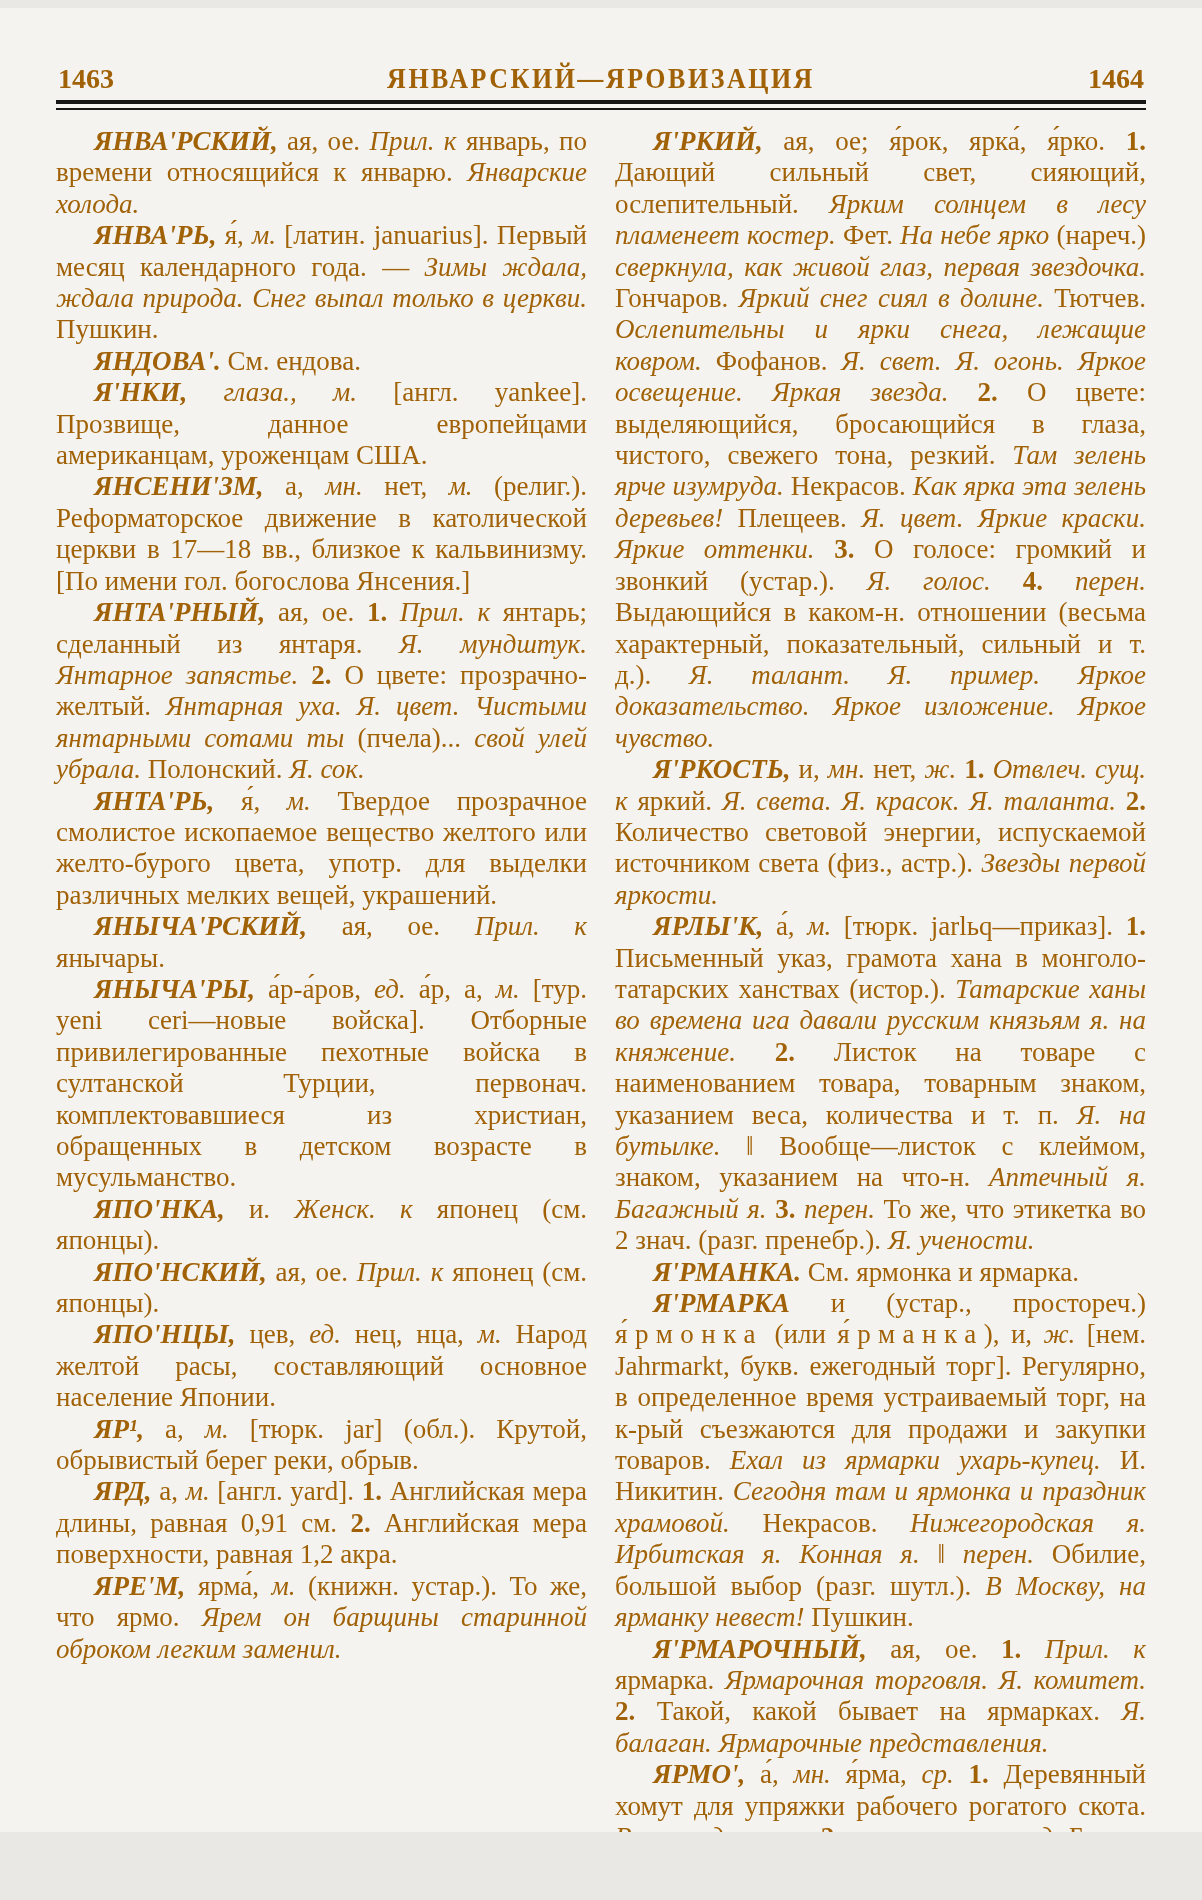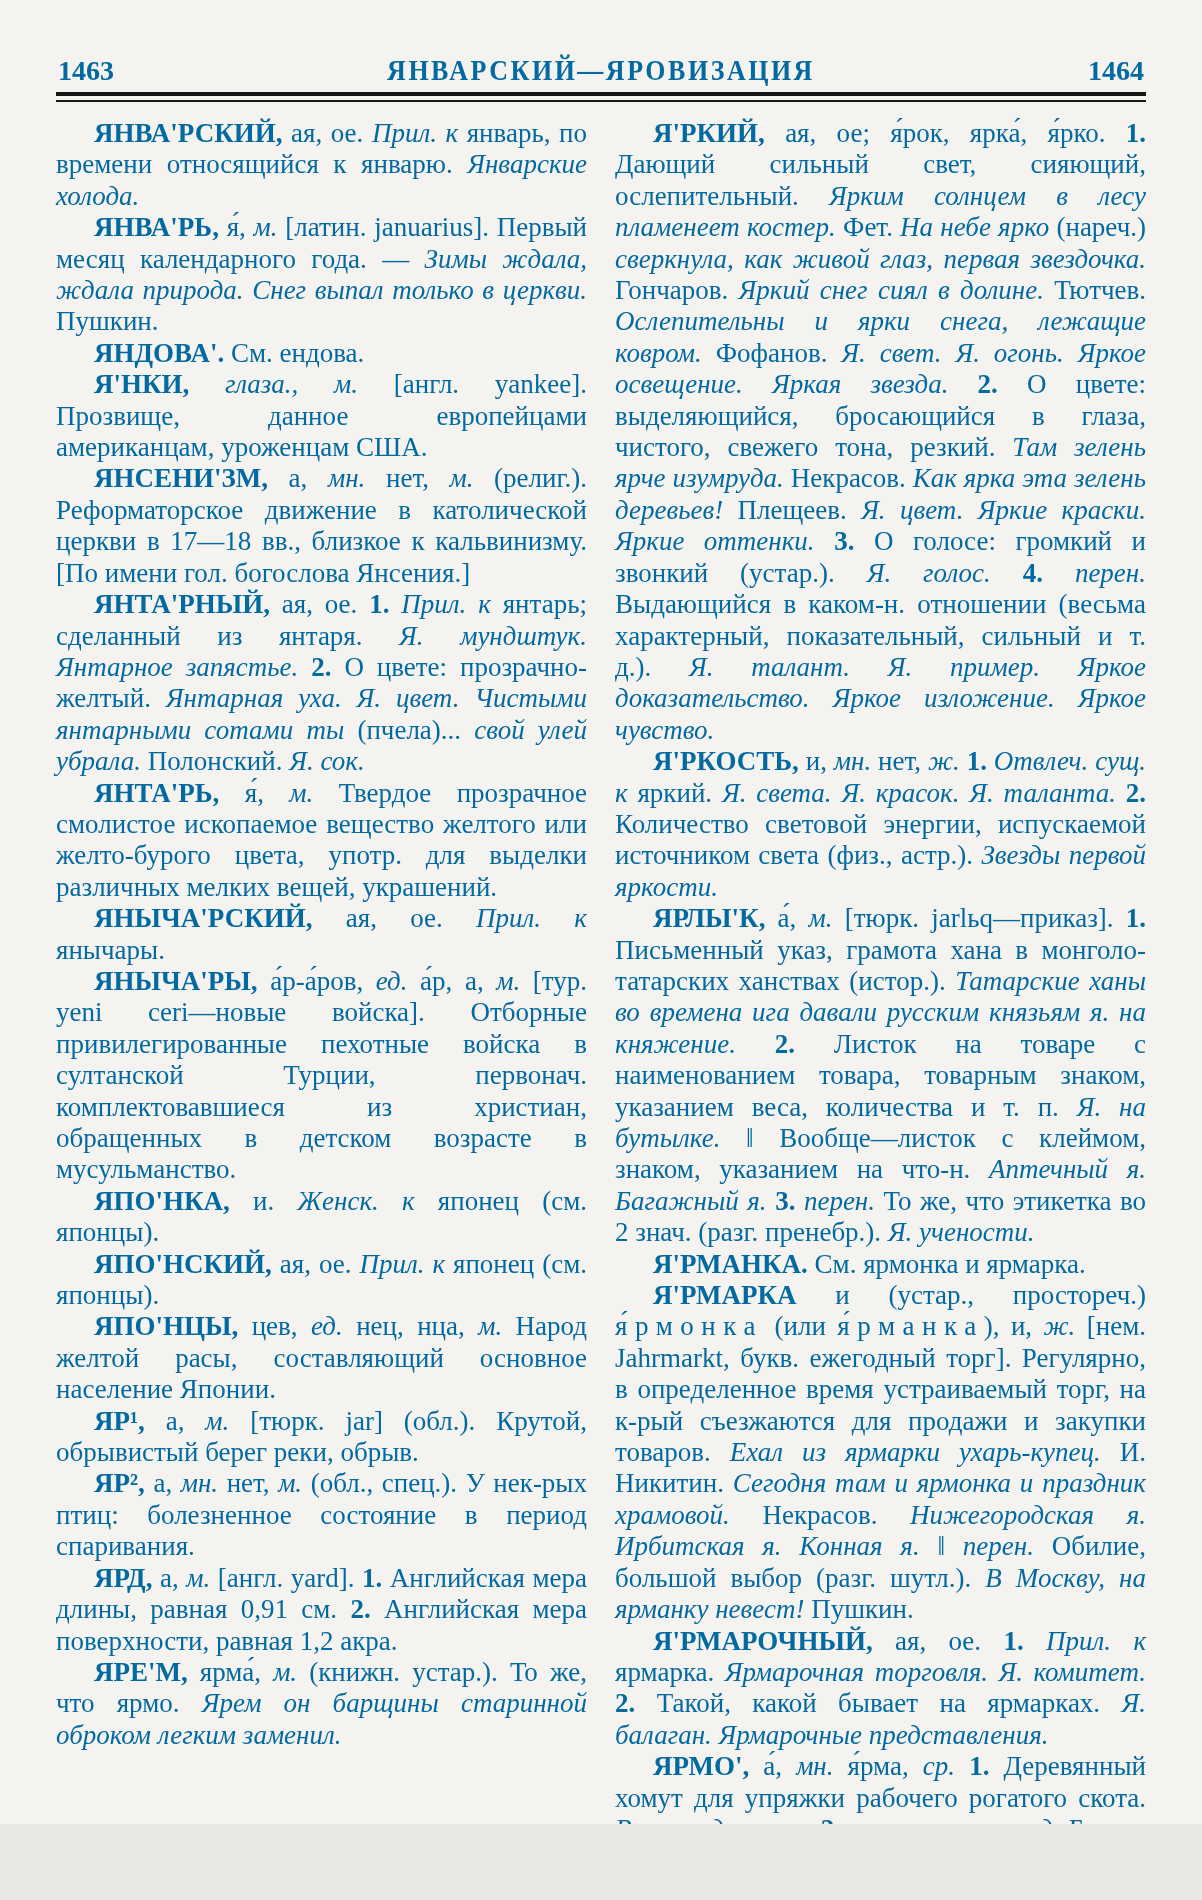--- a/index.html
+++ b/index.html
@@ -4,23 +4,23 @@
 <style>
   html,body { margin:0; padding:0; }
   body {
     background:#e9e8e4;
     font-family:"Liberation Serif", serif;
   }
   .page {
     position:relative;
     width:1202px;
     height:1824px;
-    margin:0 auto;
+    margin:8px auto;
     background:#f4f3ef;
-    color:#0369a1;
+    color:#a16207;
     overflow:hidden;
   }
   .running-head {
     display:flex;
     align-items:flex-end;
     justify-content:space-between;
     padding:56px 58px 0 58px;
     font-weight:bold;
     font-size:28px;
     line-height:30px;
@@ -41,21 +41,21 @@
     gap:28px;
     padding:0 56px;
   }
   .col {
     width:532px;
     font-size:27px;
     line-height:31.4px;
     text-align:justify;
   }
   .entry { margin:0; text-indent:38px; }
-  .seg-h { font-weight:bold; }
+  .seg-h { font-weight:bold;font-style:italic; }
   .seg-b { font-weight:bold; }
   .seg-i { font-style:italic; }
   .seg-sp { letter-spacing:0.28em; }
 </style>
 </head>
 <body>
 
 <div class="page">
   <div class="running-head">
     <span>1463</span>
@@ -71,21 +71,20 @@
         <p class="entry"><span class="seg-h">Я'НКИ,</span><span class="seg-n"> </span><span class="seg-i">глаза., м.</span><span class="seg-n"> [англ. yankee]. Прозвище, данное европейцами американцам, уроженцам США.</span></p>
         <p class="entry"><span class="seg-h">ЯНСЕНИ'ЗМ,</span><span class="seg-n"> а, </span><span class="seg-i">мн.</span><span class="seg-n"> нет, </span><span class="seg-i">м.</span><span class="seg-n"> (религ.). Реформаторское движение в католической церкви в 17—18 вв., близкое к кальвинизму. [По имени гол. богослова Янсения.]</span></p>
         <p class="entry"><span class="seg-h">ЯНТА'РНЫЙ,</span><span class="seg-n"> ая, ое. </span><span class="seg-b">1.</span><span class="seg-n"> </span><span class="seg-i">Прил. к</span><span class="seg-n"> янтарь; сделанный из янтаря. </span><span class="seg-i">Я. мундштук. Янтарное запястье.</span><span class="seg-n"> </span><span class="seg-b">2.</span><span class="seg-n"> О цвете: прозрачно-желтый. </span><span class="seg-i">Янтарная уха. Я. цвет. Чистыми янтарными сотами ты</span><span class="seg-n"> (пчела)... </span><span class="seg-i">свой улей убрала.</span><span class="seg-n"> Полонский. </span><span class="seg-i">Я. сок.</span></p>
         <p class="entry"><span class="seg-h">ЯНТА'РЬ,</span><span class="seg-n"> я́, </span><span class="seg-i">м.</span><span class="seg-n"> Твердое прозрачное смолистое ископаемое вещество желтого или желто-бурого цвета, употр. для выделки различных мелких вещей, украшений.</span></p>
         <p class="entry"><span class="seg-h">ЯНЫЧА'РСКИЙ,</span><span class="seg-n"> ая, ое. </span><span class="seg-i">Прил. к</span><span class="seg-n"> янычары.</span></p>
         <p class="entry"><span class="seg-h">ЯНЫЧА'РЫ,</span><span class="seg-n"> а́р-а́ров, </span><span class="seg-i">ед.</span><span class="seg-n"> а́р, а, </span><span class="seg-i">м.</span><span class="seg-n"> [тур. yeni ceri—новые войска]. Отборные привилегированные пехотные войска в султанской Турции, первонач. комплектовавшиеся из христиан, обращенных в детском возрасте в мусульманство.</span></p>
         <p class="entry"><span class="seg-h">ЯПО'НКА,</span><span class="seg-n"> и. </span><span class="seg-i">Женск. к</span><span class="seg-n"> японец (см. японцы).</span></p>
         <p class="entry"><span class="seg-h">ЯПО'НСКИЙ,</span><span class="seg-n"> ая, ое. </span><span class="seg-i">Прил. к</span><span class="seg-n"> японец (см. японцы).</span></p>
         <p class="entry"><span class="seg-h">ЯПО'НЦЫ,</span><span class="seg-n"> цев, </span><span class="seg-i">ед.</span><span class="seg-n"> нец, нца, </span><span class="seg-i">м.</span><span class="seg-n"> Народ желтой расы, составляющий основное население Японии.</span></p>
         <p class="entry"><span class="seg-h">ЯР¹,</span><span class="seg-n"> а, </span><span class="seg-i">м.</span><span class="seg-n"> [тюрк. jar] (обл.). Крутой, обрывистый берег реки, обрыв.</span></p>
-        <p class="entry"><span class="seg-h">ЯР²,</span><span class="seg-n"> а, </span><span class="seg-i">мн.</span><span class="seg-n"> нет, </span><span class="seg-i">м.</span><span class="seg-n"> (обл., спец.). У нек-рых птиц: болезненное состояние в период спаривания.</span></p>
         <p class="entry"><span class="seg-h">ЯРД,</span><span class="seg-n"> а, </span><span class="seg-i">м.</span><span class="seg-n"> [англ. yard]. </span><span class="seg-b">1.</span><span class="seg-n"> Английская мера длины, равная 0,91 см. </span><span class="seg-b">2.</span><span class="seg-n"> Английская мера поверхности, равная 1,2 акра.</span></p>
         <p class="entry"><span class="seg-h">ЯРЕ'М,</span><span class="seg-n"> ярма́, </span><span class="seg-i">м.</span><span class="seg-n"> (книжн. устар.). То же, что ярмо. </span><span class="seg-i">Ярем он барщины старинной оброком легким заменил.</span></p>
       </div>
     <div class="col">
         <p class="entry"><span class="seg-h">Я'РКИЙ,</span><span class="seg-n"> ая, ое; я́рок, ярка́, я́рко. </span><span class="seg-b">1.</span><span class="seg-n"> Дающий сильный свет, сияющий, ослепительный. </span><span class="seg-i">Ярким солнцем в лесу пламенеет костер.</span><span class="seg-n"> Фет. </span><span class="seg-i">На небе ярко</span><span class="seg-n"> (нареч.) </span><span class="seg-i">сверкнула, как живой глаз, первая звездочка.</span><span class="seg-n"> Гончаров. </span><span class="seg-i">Яркий снег сиял в долине.</span><span class="seg-n"> Тютчев. </span><span class="seg-i">Ослепительны и ярки снега, лежащие ковром.</span><span class="seg-n"> Фофанов. </span><span class="seg-i">Я. свет. Я. огонь. Яркое освещение. Яркая звезда.</span><span class="seg-n"> </span><span class="seg-b">2.</span><span class="seg-n"> О цвете: выделяющийся, бросающийся в глаза, чистого, свежего тона, резкий. </span><span class="seg-i">Там зелень ярче изумруда.</span><span class="seg-n"> Некрасов. </span><span class="seg-i">Как ярка эта зелень деревьев!</span><span class="seg-n"> Плещеев. </span><span class="seg-i">Я. цвет. Яркие краски. Яркие оттенки.</span><span class="seg-n"> </span><span class="seg-b">3.</span><span class="seg-n"> О голосе: громкий и звонкий (устар.). </span><span class="seg-i">Я. голос.</span><span class="seg-n"> </span><span class="seg-b">4.</span><span class="seg-n"> </span><span class="seg-i">перен.</span><span class="seg-n"> Выдающийся в каком-н. отношении (весьма характерный, показательный, сильный и т. д.). </span><span class="seg-i">Я. талант. Я. пример. Яркое доказательство. Яркое изложение. Яркое чувство.</span></p>
         <p class="entry"><span class="seg-h">Я'РКОСТЬ,</span><span class="seg-n"> и, </span><span class="seg-i">мн.</span><span class="seg-n"> нет, </span><span class="seg-i">ж.</span><span class="seg-n"> </span><span class="seg-b">1.</span><span class="seg-n"> </span><span class="seg-i">Отвлеч. сущ. к</span><span class="seg-n"> яркий. </span><span class="seg-i">Я. света. Я. красок. Я. таланта.</span><span class="seg-n"> </span><span class="seg-b">2.</span><span class="seg-n"> Количество световой энергии, испускаемой источником света (физ., астр.). </span><span class="seg-i">Звезды первой яркости.</span></p>
         <p class="entry"><span class="seg-h">ЯРЛЫ'К,</span><span class="seg-n"> а́, </span><span class="seg-i">м.</span><span class="seg-n"> [тюрк. jarlьq—приказ]. </span><span class="seg-b">1.</span><span class="seg-n"> Письменный указ, грамота хана в монголо-татарских ханствах (истор.). </span><span class="seg-i">Татарские ханы во времена ига давали русским князьям я. на княжение.</span><span class="seg-n"> </span><span class="seg-b">2.</span><span class="seg-n"> Листок на товаре с наименованием товара, товарным знаком, указанием веса, количества и т. п. </span><span class="seg-i">Я. на бутылке.</span><span class="seg-n"> ‖ Вообще—листок с клеймом, знаком, указанием на что-н. </span><span class="seg-i">Аптечный я. Багажный я.</span><span class="seg-n"> </span><span class="seg-b">3.</span><span class="seg-n"> </span><span class="seg-i">перен.</span><span class="seg-n"> То же, что этикетка во 2 знач. (разг. пренебр.). </span><span class="seg-i">Я. учености.</span></p>
         <p class="entry"><span class="seg-h">Я'РМАНКА.</span><span class="seg-n"> См. ярмонка и ярмарка.</span></p>
         <p class="entry"><span class="seg-h">Я'РМАРКА</span><span class="seg-n"> и (устар., простореч.) </span><span class="seg-sp">я́рмонка</span><span class="seg-n"> (или </span><span class="seg-sp">я́рманка</span><span class="seg-n">), и, </span><span class="seg-i">ж.</span><span class="seg-n"> [нем. Jahrmarkt, букв. ежегодный торг]. Регулярно, в определенное время устраиваемый торг, на к-рый съезжаются для продажи и закупки товаров. </span><span class="seg-i">Ехал из ярмарки ухарь-купец.</span><span class="seg-n"> И. Никитин. </span><span class="seg-i">Сегодня там и ярмонка и праздник храмовой.</span><span class="seg-n"> Некрасов. </span><span class="seg-i">Нижегородская я. Ирбитская я. Конная я.</span><span class="seg-n"> ‖ </span><span class="seg-i">перен.</span><span class="seg-n"> Обилие, большой выбор (разг. шутл.). </span><span class="seg-i">В Москву, на ярманку невест!</span><span class="seg-n"> Пушкин.</span></p>
         <p class="entry"><span class="seg-h">Я'РМАРОЧНЫЙ,</span><span class="seg-n"> ая, ое. </span><span class="seg-b">1.</span><span class="seg-n"> </span><span class="seg-i">Прил. к</span><span class="seg-n"> ярмарка. </span><span class="seg-i">Ярмарочная торговля. Я. комитет.</span><span class="seg-n"> </span><span class="seg-b">2.</span><span class="seg-n"> Такой, какой бывает на ярмарках. </span><span class="seg-i">Я. балаган. Ярмарочные представления.</span></p>

